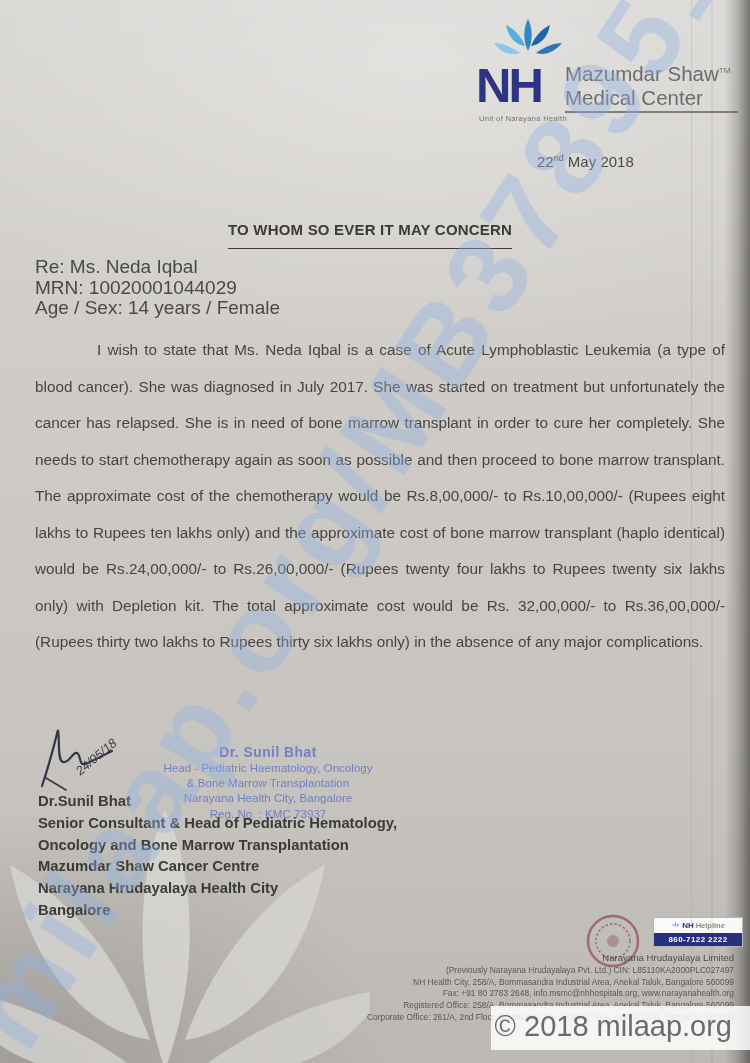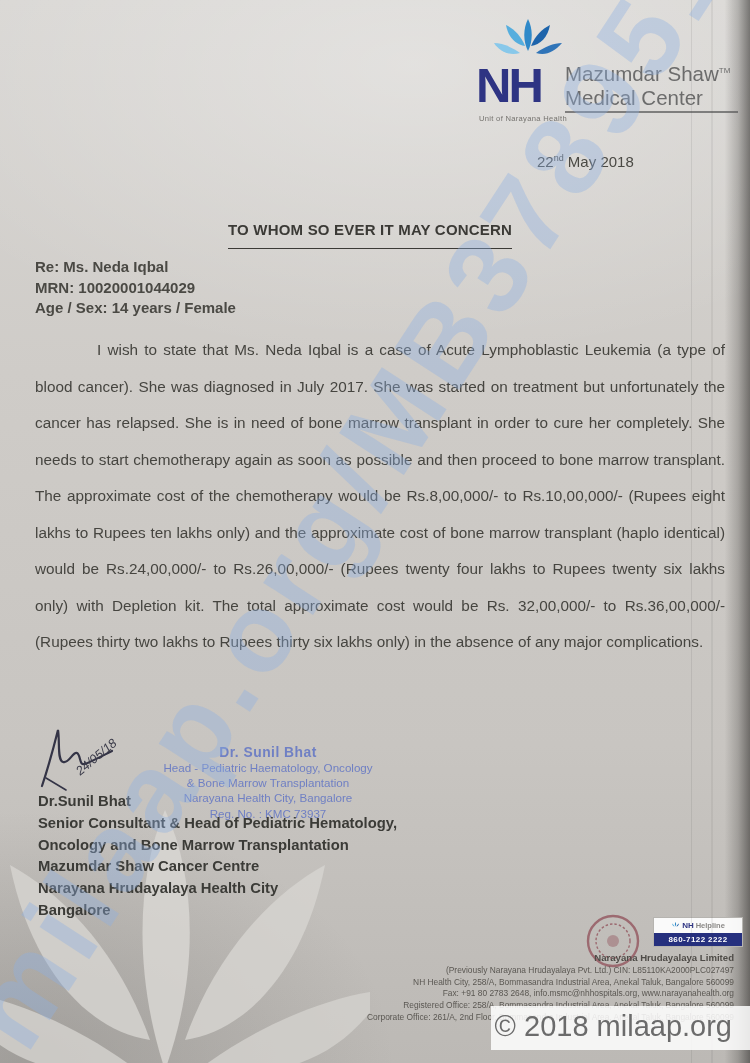--- a/index.html
+++ b/index.html
@@ -21,21 +21,21 @@
                  color:#2e3483; z-index:2; }
   .brand-text { left:565px; top:59px; width:173px; font-size:20.5px; line-height:24px;
                 color:#6c6c6c; border-bottom:2px solid rgba(95,95,95,0.75); padding-bottom:1px; z-index:2;}
   .tm { font-size:8px; vertical-align:super; }
   .unit-label { left:479px; top:114px; font-size:7.6px; color:#74726e; letter-spacing:.3px; z-index:2; }
 
   .letter-date { left:537px; top:153px; font-size:15px; color:#4a4944; z-index:2; }
   .letter-date sup { font-size:9px; }
   .letter-title { left:228px; top:221px; font-size:15px; font-weight:700; color:#3b3a36;
                   border-bottom:1.6px solid #3b3a36; padding-bottom:10px; letter-spacing:.2px; z-index:2; }
-  .patient { left:35px; top:257px; font-size:15px; line-height:20.6px; color:#4a4944; z-index:2;font-weight:bold; }
+  .patient { left:35px; top:257px; font-size:19px; line-height:20.6px; color:#4a4944; z-index:2; }
   .body-par { left:35px; top:332px; width:690px; font-size:15.3px; line-height:36.5px;
               text-align:justify; text-indent:62px; color:#464540; z-index:2; }
 
   
   .scribble { left:32px; top:720px; z-index:3; }
   .hand-date { left:72px; top:750px; transform:rotate(-40deg); font-style:italic;
                font-size:12.5px; color:#3c3c4a; z-index:3; }
   .stamp { left:118px; top:737px; width:300px; text-align:center; color:rgba(92,112,196,0.82); z-index:2;margin-top:8px; }
   .stamp .s-name { font-size:13.8px; font-weight:700; letter-spacing:.5px; }
   .stamp .s-line { font-size:11.6px; line-height:15.2px; }
@@ -43,21 +43,21 @@
 
   
   .seal { left:586px; top:914px; z-index:2; }
   .helpline { left:653px; top:917px; width:88px; border:1px solid #b6b4b0;
               background:rgba(255,255,255,0.92); z-index:2; }
   .helpline-top { display:flex; align-items:center; justify-content:center; gap:2px; height:15px; }
   .hl-nh { font-size:8px; font-weight:900; color:#2e3483; }
   .hl-label { font-size:7.5px; color:#8a8886;font-weight:bold; }
   .helpline-bar { background:#26307e; color:#fff; font-size:8px; font-weight:700;
                   text-align:center; height:13px; line-height:13px; letter-spacing:.4px; }
-  .f-company { right:16px; top:952px; font-size:9.6px; font-weight:700; color:#4e4b47; z-index:2; }
+  .f-company { right:16px; top:952px; font-size:9.6px; font-weight:400; color:#4e4b47; z-index:2; }
   .f-lines { right:16px; top:965px; text-align:right; font-size:8.4px; line-height:11.7px; color:#5a5752; z-index:2; }
 
   
   .wm-diag { left:-60px; top:1000px; transform:rotate(-57deg); transform-origin:0 0;
              font-size:112px; font-weight:800; letter-spacing:8px; white-space:nowrap;
              color:rgba(142,176,226,0.38); z-index:6; pointer-events:none; }
   .lotus-wm { left:-30px; top:790px; z-index:1; opacity:.85; }
   .copyright { right:0; bottom:13px; background:rgba(255,255,255,0.85); color:#6b6b6b;
                font-size:29px; padding:4px 18px 7px 4px; z-index:10;margin-top:37px; }
 </style>

